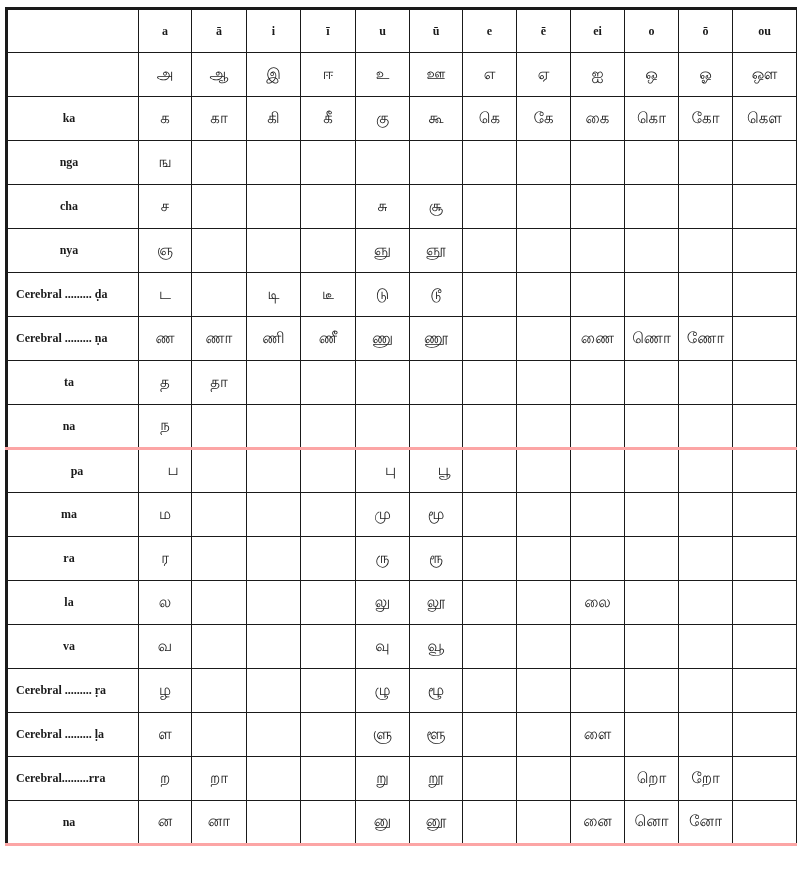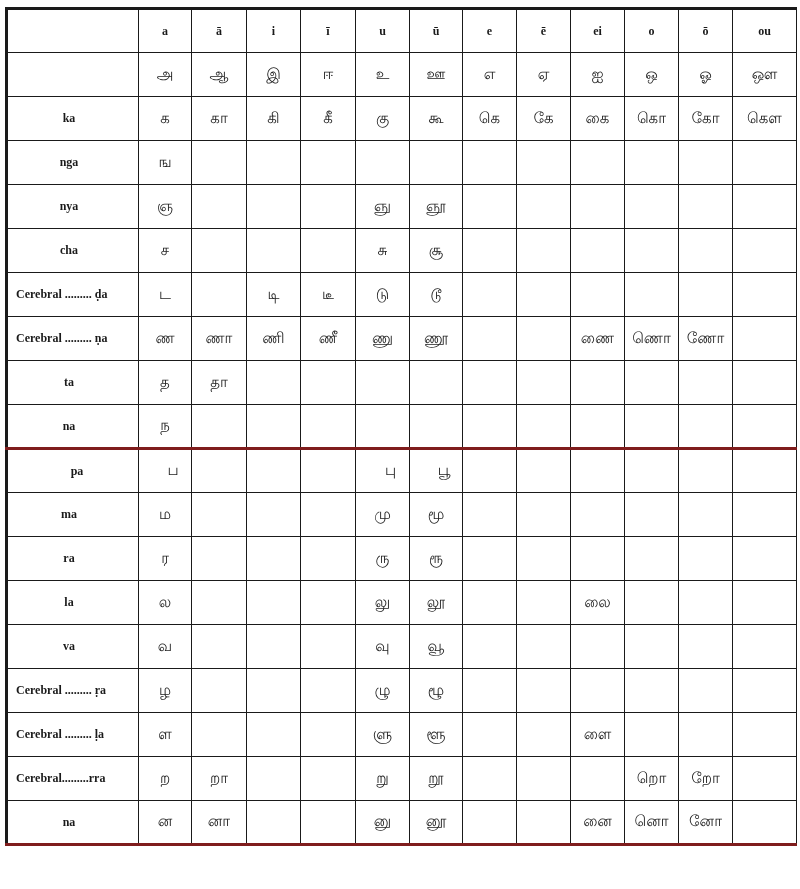--- a/index.html
+++ b/index.html
@@ -51,21 +51,21 @@
     td.rowlabel.cereb {
       text-align: left !important;
       padding-left: 8px !important;
       padding-right: 6px !important;
     }
     td.glyph {
       font-family: "DejaVu Sans", "Liberation Sans", sans-serif;
       font-size: 15px;
       color: #222;
     }
-    tr.section-end td { border-bottom: 3px solid #7f1d1d; }
+    tr.section-end td { border-bottom: 3px solid #fca5a5; }
     tr.section-start td { border-top: 3px solid #1a1a1a; padding-left: 16px; }
     .outer-left { border-left: 3px solid #1a1a1a !important; }
     .outer-top td { border-top: 3px solid #1a1a1a !important; }
   </style>
 </head>
 <body>
 
 <div class="sheet">
   <table class="grid" id="grid">
     <colgroup>
@@ -138,42 +138,42 @@
           <td class="glyph"></td>
           <td class="glyph"></td>
           <td class="glyph"></td>
           <td class="glyph"></td>
           <td class="glyph"></td>
           <td class="glyph"></td>
           <td class="glyph"></td>
           <td class="glyph"></td>
         </tr>
         <tr>
+          <td class="rowlabel outer-left">cha</td>
+          <td class="glyph">ச</td>
+          <td class="glyph"></td>
+          <td class="glyph"></td>
+          <td class="glyph"></td>
+          <td class="glyph">சு</td>
+          <td class="glyph">சூ</td>
+          <td class="glyph"></td>
+          <td class="glyph"></td>
+          <td class="glyph"></td>
+          <td class="glyph"></td>
+          <td class="glyph"></td>
+          <td class="glyph"></td>
+        </tr>
+        <tr>
           <td class="rowlabel outer-left">nya</td>
           <td class="glyph">ஞ</td>
           <td class="glyph"></td>
           <td class="glyph"></td>
           <td class="glyph"></td>
           <td class="glyph">ஞு</td>
           <td class="glyph">ஞூ</td>
-          <td class="glyph"></td>
-          <td class="glyph"></td>
-          <td class="glyph"></td>
-          <td class="glyph"></td>
-          <td class="glyph"></td>
-          <td class="glyph"></td>
-        </tr>
-        <tr>
-          <td class="rowlabel outer-left">cha</td>
-          <td class="glyph">ச</td>
-          <td class="glyph"></td>
-          <td class="glyph"></td>
-          <td class="glyph"></td>
-          <td class="glyph">சு</td>
-          <td class="glyph">சூ</td>
           <td class="glyph"></td>
           <td class="glyph"></td>
           <td class="glyph"></td>
           <td class="glyph"></td>
           <td class="glyph"></td>
           <td class="glyph"></td>
         </tr>
         <tr>
           <td class="rowlabel outer-left cereb">Cerebral ......... ḍa</td>
           <td class="glyph">ட</td>

